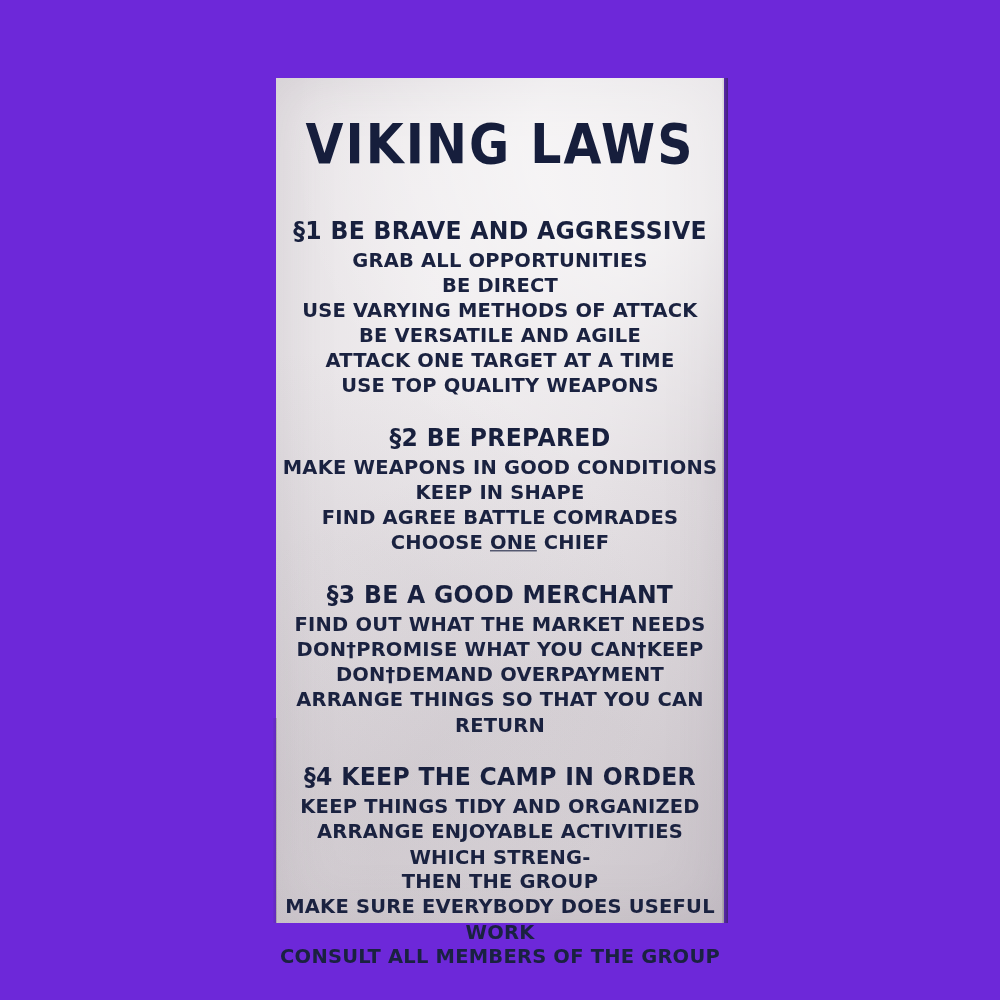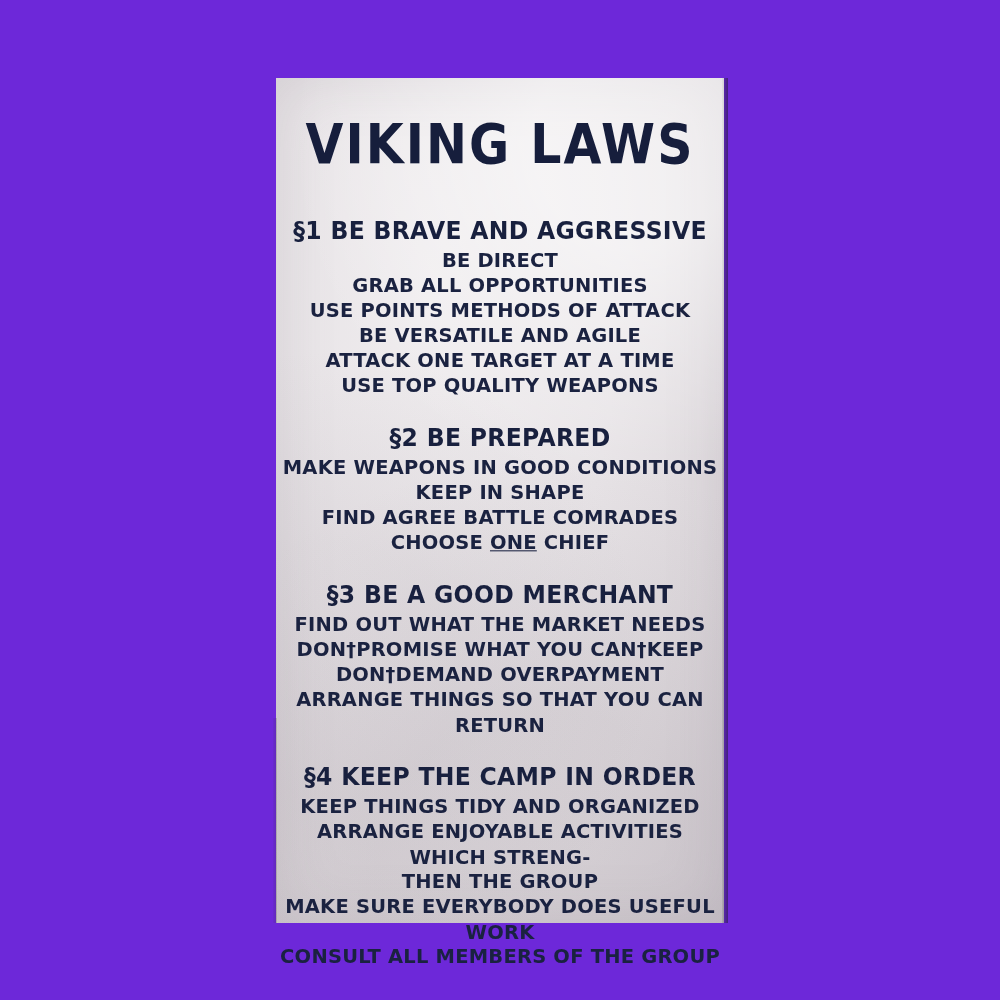--- a/index.html
+++ b/index.html
@@ -105,23 +105,23 @@
   <div id="poster">
     <div class="edge-right"></div>
     <div class="edge-left"></div>
 
     <div class="content">
 
       <div class="title">VIKING LAWS</div>
 
       <div class="section first">
         <div class="sec-title">§1 BE BRAVE AND AGGRESSIVE</div>
+        <div class="line">GRAB ALL OPPORTUNITIES</div>
         <div class="line">BE DIRECT</div>
-        <div class="line">GRAB ALL OPPORTUNITIES</div>
-        <div class="line">USE POINTS METHODS OF ATTACK</div>
+        <div class="line">USE VARYING METHODS OF ATTACK</div>
         <div class="line">BE VERSATILE AND AGILE</div>
         <div class="line">ATTACK ONE TARGET AT  A TIME</div>
         <div class="line">USE TOP QUALITY WEAPONS</div>
       </div>
 
       <div class="section">
         <div class="sec-title">§2 BE PREPARED</div>
         <div class="line">MAKE WEAPONS IN GOOD CONDITIONS</div>
         <div class="line">KEEP IN SHAPE</div>
         <div class="line">FIND AGREE BATTLE COMRADES</div>

